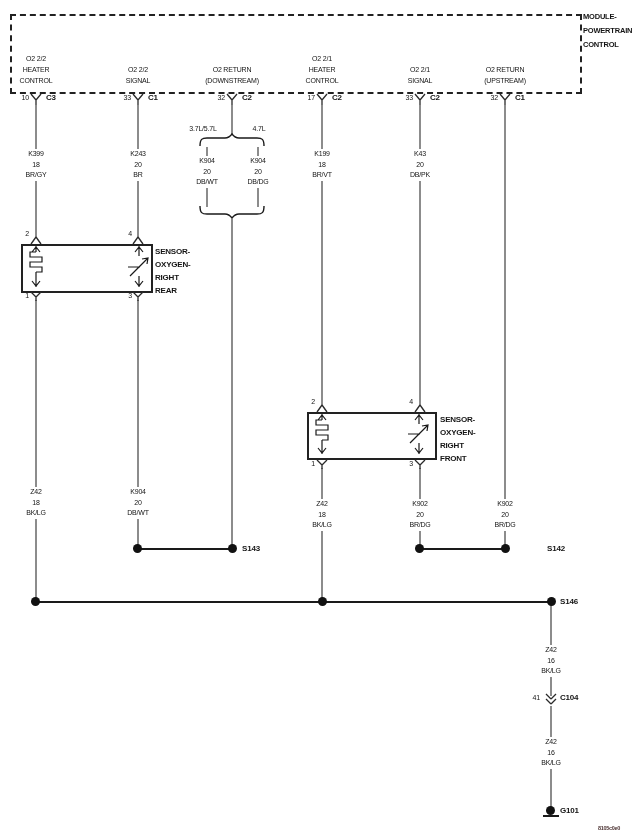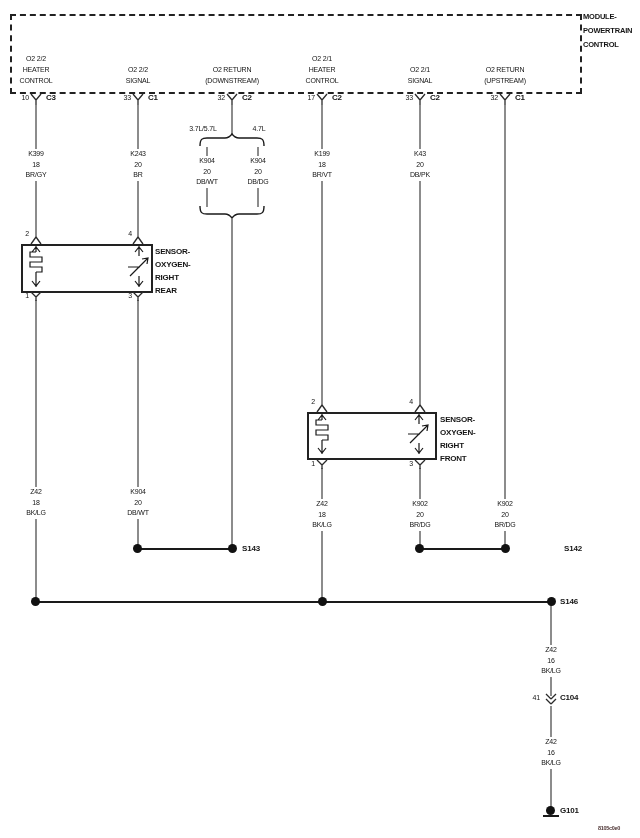--- a/index.html
+++ b/index.html
@@ -209,21 +209,21 @@
 BR/DG</div>
 
 <div class="hblack" style="left:137px;top:548px;width:96px;"></div>
 <div class="dot" style="left:133px;top:544px;"></div>
 <div class="dot" style="left:228px;top:544px;"></div>
 <div class="conn" style="left:242px;top:544px;">S143</div>
 
 <div class="hblack" style="left:419px;top:548px;width:87px;"></div>
 <div class="dot" style="left:415px;top:544px;"></div>
 <div class="dot" style="left:501px;top:544px;"></div>
-<div class="conn" style="left:532px;top:544px;padding-left:32px;">S142</div>
+<div class="conn" style="left:515px;top:544px;padding-left:32px;">S142</div>
 
 <div class="hblack" style="left:35px;top:601px;width:517px;"></div>
 <div class="dot" style="left:31px;top:597px;"></div>
 <div class="dot" style="left:318px;top:597px;"></div>
 <div class="dot" style="left:547px;top:597px;"></div>
 <div class="conn" style="left:560px;top:597px;">S146</div>
 
 <div class="lbl" style="left:551px;top:645px;">Z42
 16
 BK/LG</div>

